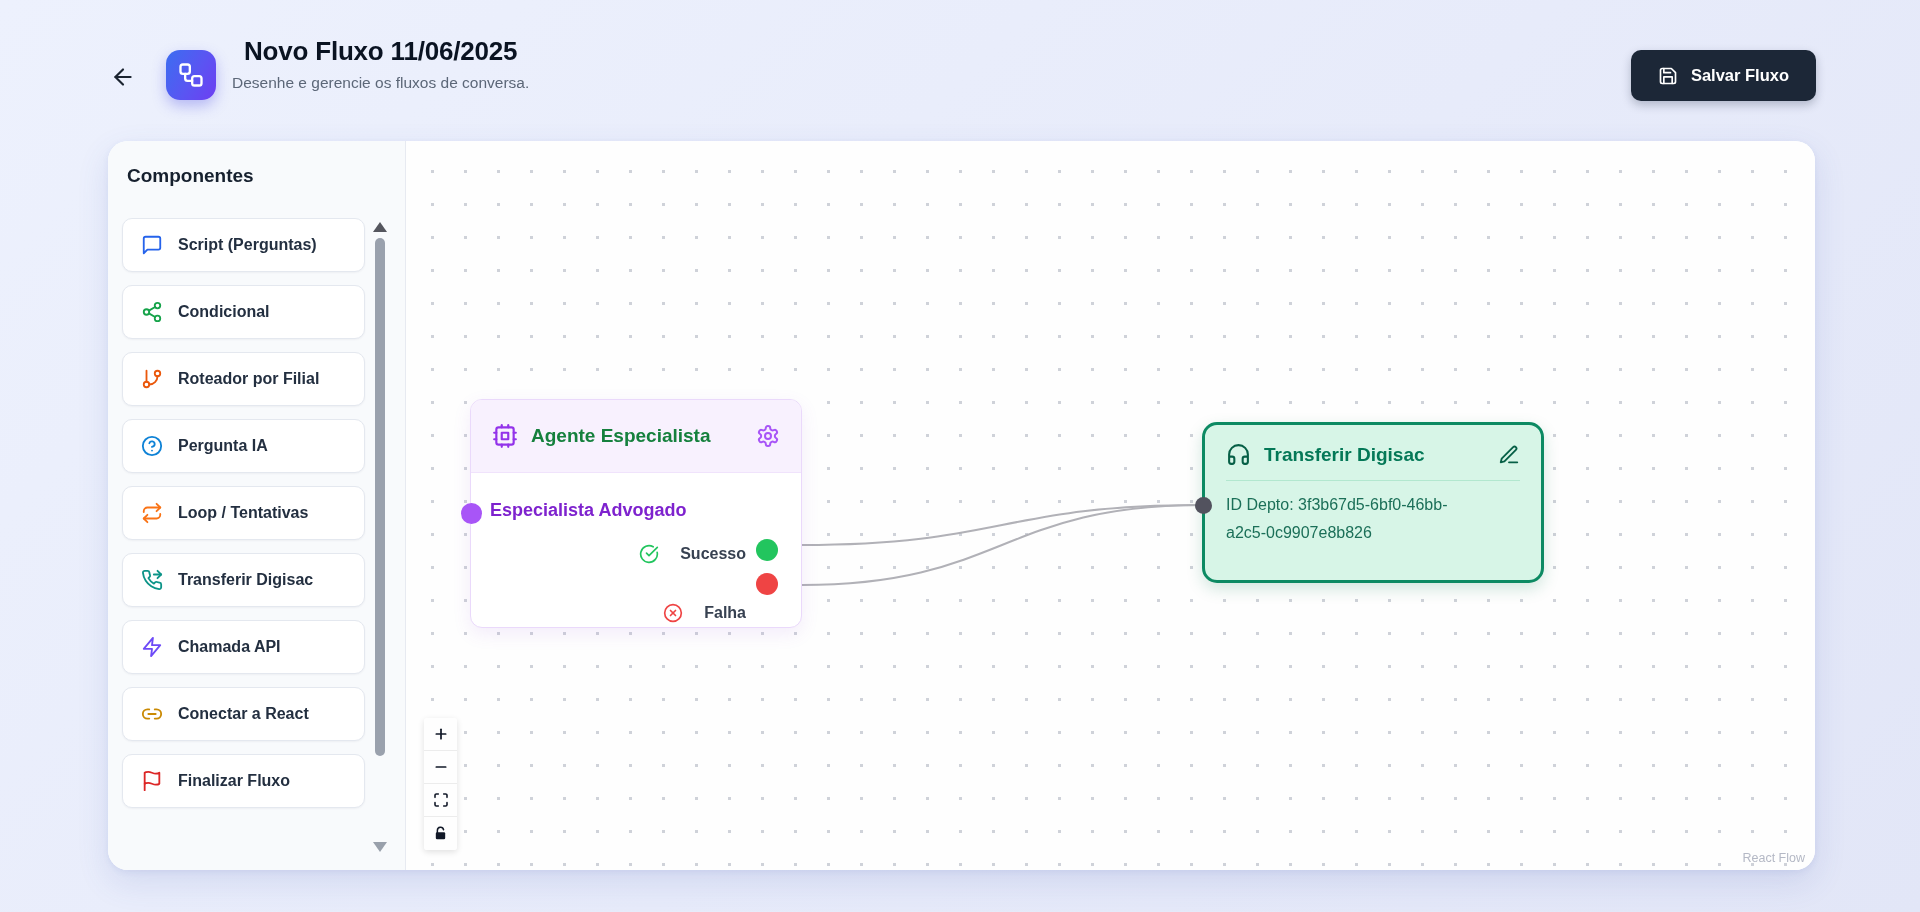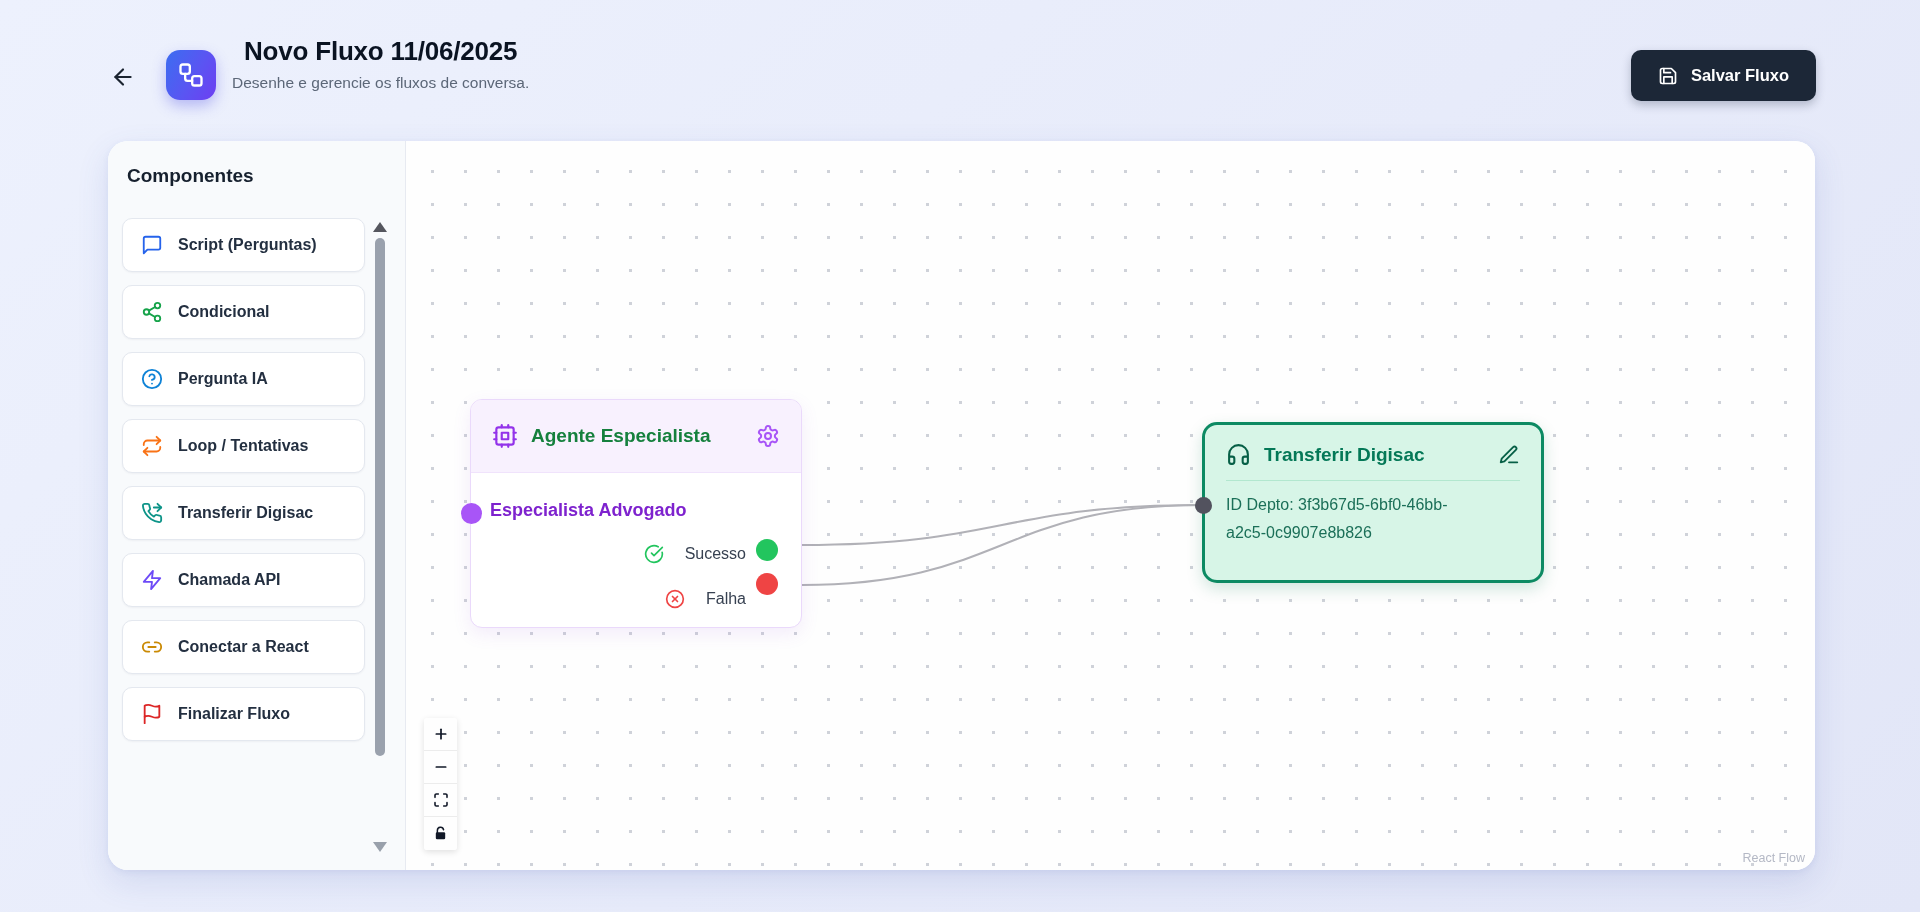--- a/index.html
+++ b/index.html
@@ -64,23 +64,23 @@
     background:#fff; border:1.5px solid #ead9fb; border-radius:12px;
     box-shadow:0 6px 18px rgba(150,80,220,.10); }
   .agent-header { height:73px; background:#f8f1fe; border-bottom:1px solid #f0e3fc;
     border-radius:11px 11px 0 0; display:flex; align-items:center; gap:13px; padding:0 21px; }
   .agent-header .cpu { color:#9333ea; width:26px; height:26px; }
   .agent-title { font-size:19px; font-weight:700; color:#15803d; white-space:nowrap; }
   .agent-gear { margin-left:auto; color:#a855f7; width:24px; height:24px; background:none; border:none; cursor:pointer; padding:0; }
   .agent-body { position:relative; height:154px; }
   .agent-subject { position:absolute; left:19px; top:27px; font-size:18px; font-weight:600; color:#7e22ce; }
   .out-row { position:absolute; right:55px; display:flex; align-items:center; gap:21px;
-    font-size:16px; font-weight:400; color:#374151; }
+    font-size:16px; font-weight:700; color:#374151; }
   .out-row.row-0 { top:71px; }
-  .out-row.row-1 { top:116px; }
+  .out-row.row-1 { top:130px; }
   .out-row .o-icon { width:20px; height:20px; }
   .handle { position:absolute; border-radius:50%; cursor:crosshair; }
   .h-in { left:-10px; top:103px; width:21px; height:21px; }
   .h-out0 { right:23px; top:139px; width:22px; height:22px; }
   .h-out1 { right:23px; top:173px; width:22px; height:22px; }
 
   
   .transfer-node { position:absolute; left:796px; top:281px; width:342px; height:161px;
     background:#d7f5e7; border:3px solid #0d8a63; border-radius:15px;
     box-shadow:0 6px 16px rgba(10,120,80,.18); padding:17px 21px 0 21px; }
@@ -159,20 +159,31 @@
               <circle cx="18" cy="5" r="3"></circle>
               <circle cx="6" cy="12" r="3"></circle>
               <circle cx="18" cy="19" r="3"></circle>
               <path d="m8.59 13.51 6.83 3.98"></path>
               <path d="m15.41 6.51-6.82 3.98"></path>
             </svg>
         </span>
         <span class="c-label">Condicional</span>
       </div>
 
+      <div class="component-card">
+        <span class="c-icon" style="color: rgb(234, 88, 12);">
+          <svg class="ic" width="22" height="22" viewBox="0 0 24 24">
+              <path d="M6 3v12"></path>
+              <circle cx="18" cy="6" r="3"></circle>
+              <circle cx="6" cy="18" r="3"></circle>
+              <path d="M18 9a9 9 0 0 1-9 9"></path>
+            </svg>
+        </span>
+        <span class="c-label">Roteador por Filial</span>
+      </div>
 
       <div class="component-card">
         <span class="c-icon" style="color: rgb(14, 130, 214);">
           <svg class="ic" width="22" height="22" viewBox="0 0 24 24">
               <circle cx="12" cy="12" r="10"></circle>
               <path d="M9.09 9a3 3 0 0 1 5.83 1c0 2-3 3-3 3"></path>
               <path d="M12 17h.01"></path>
             </svg>
         </span>
         <span class="c-label">Pergunta IA</span>

